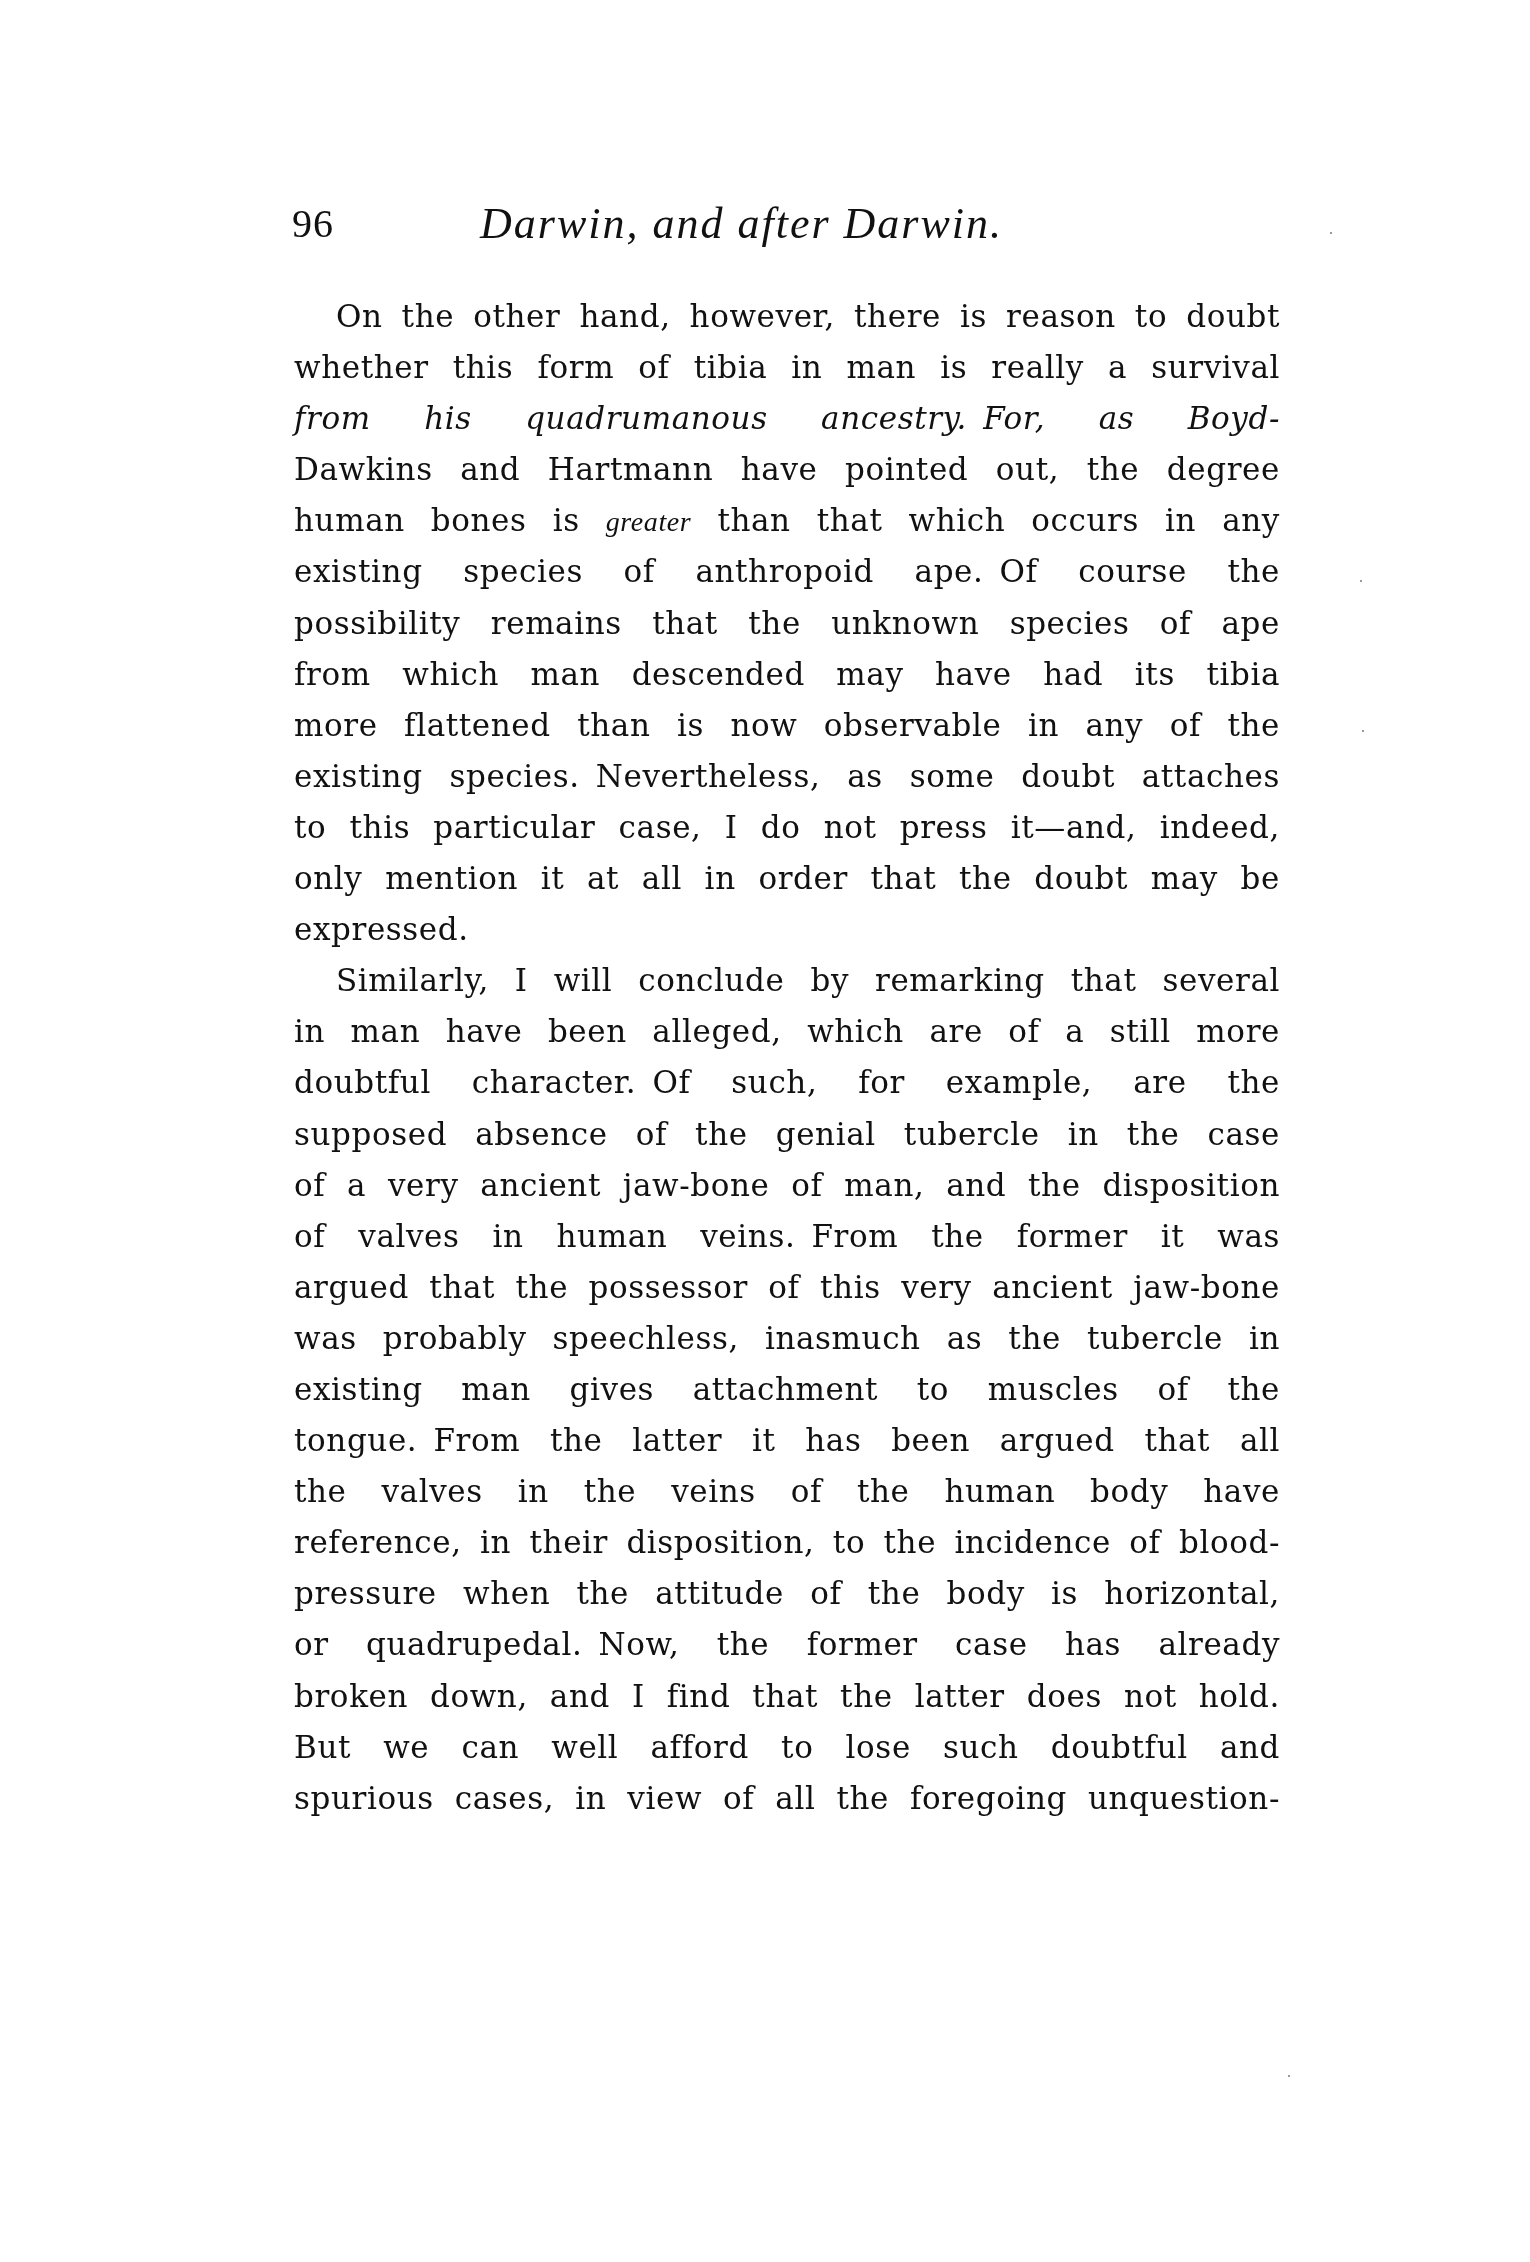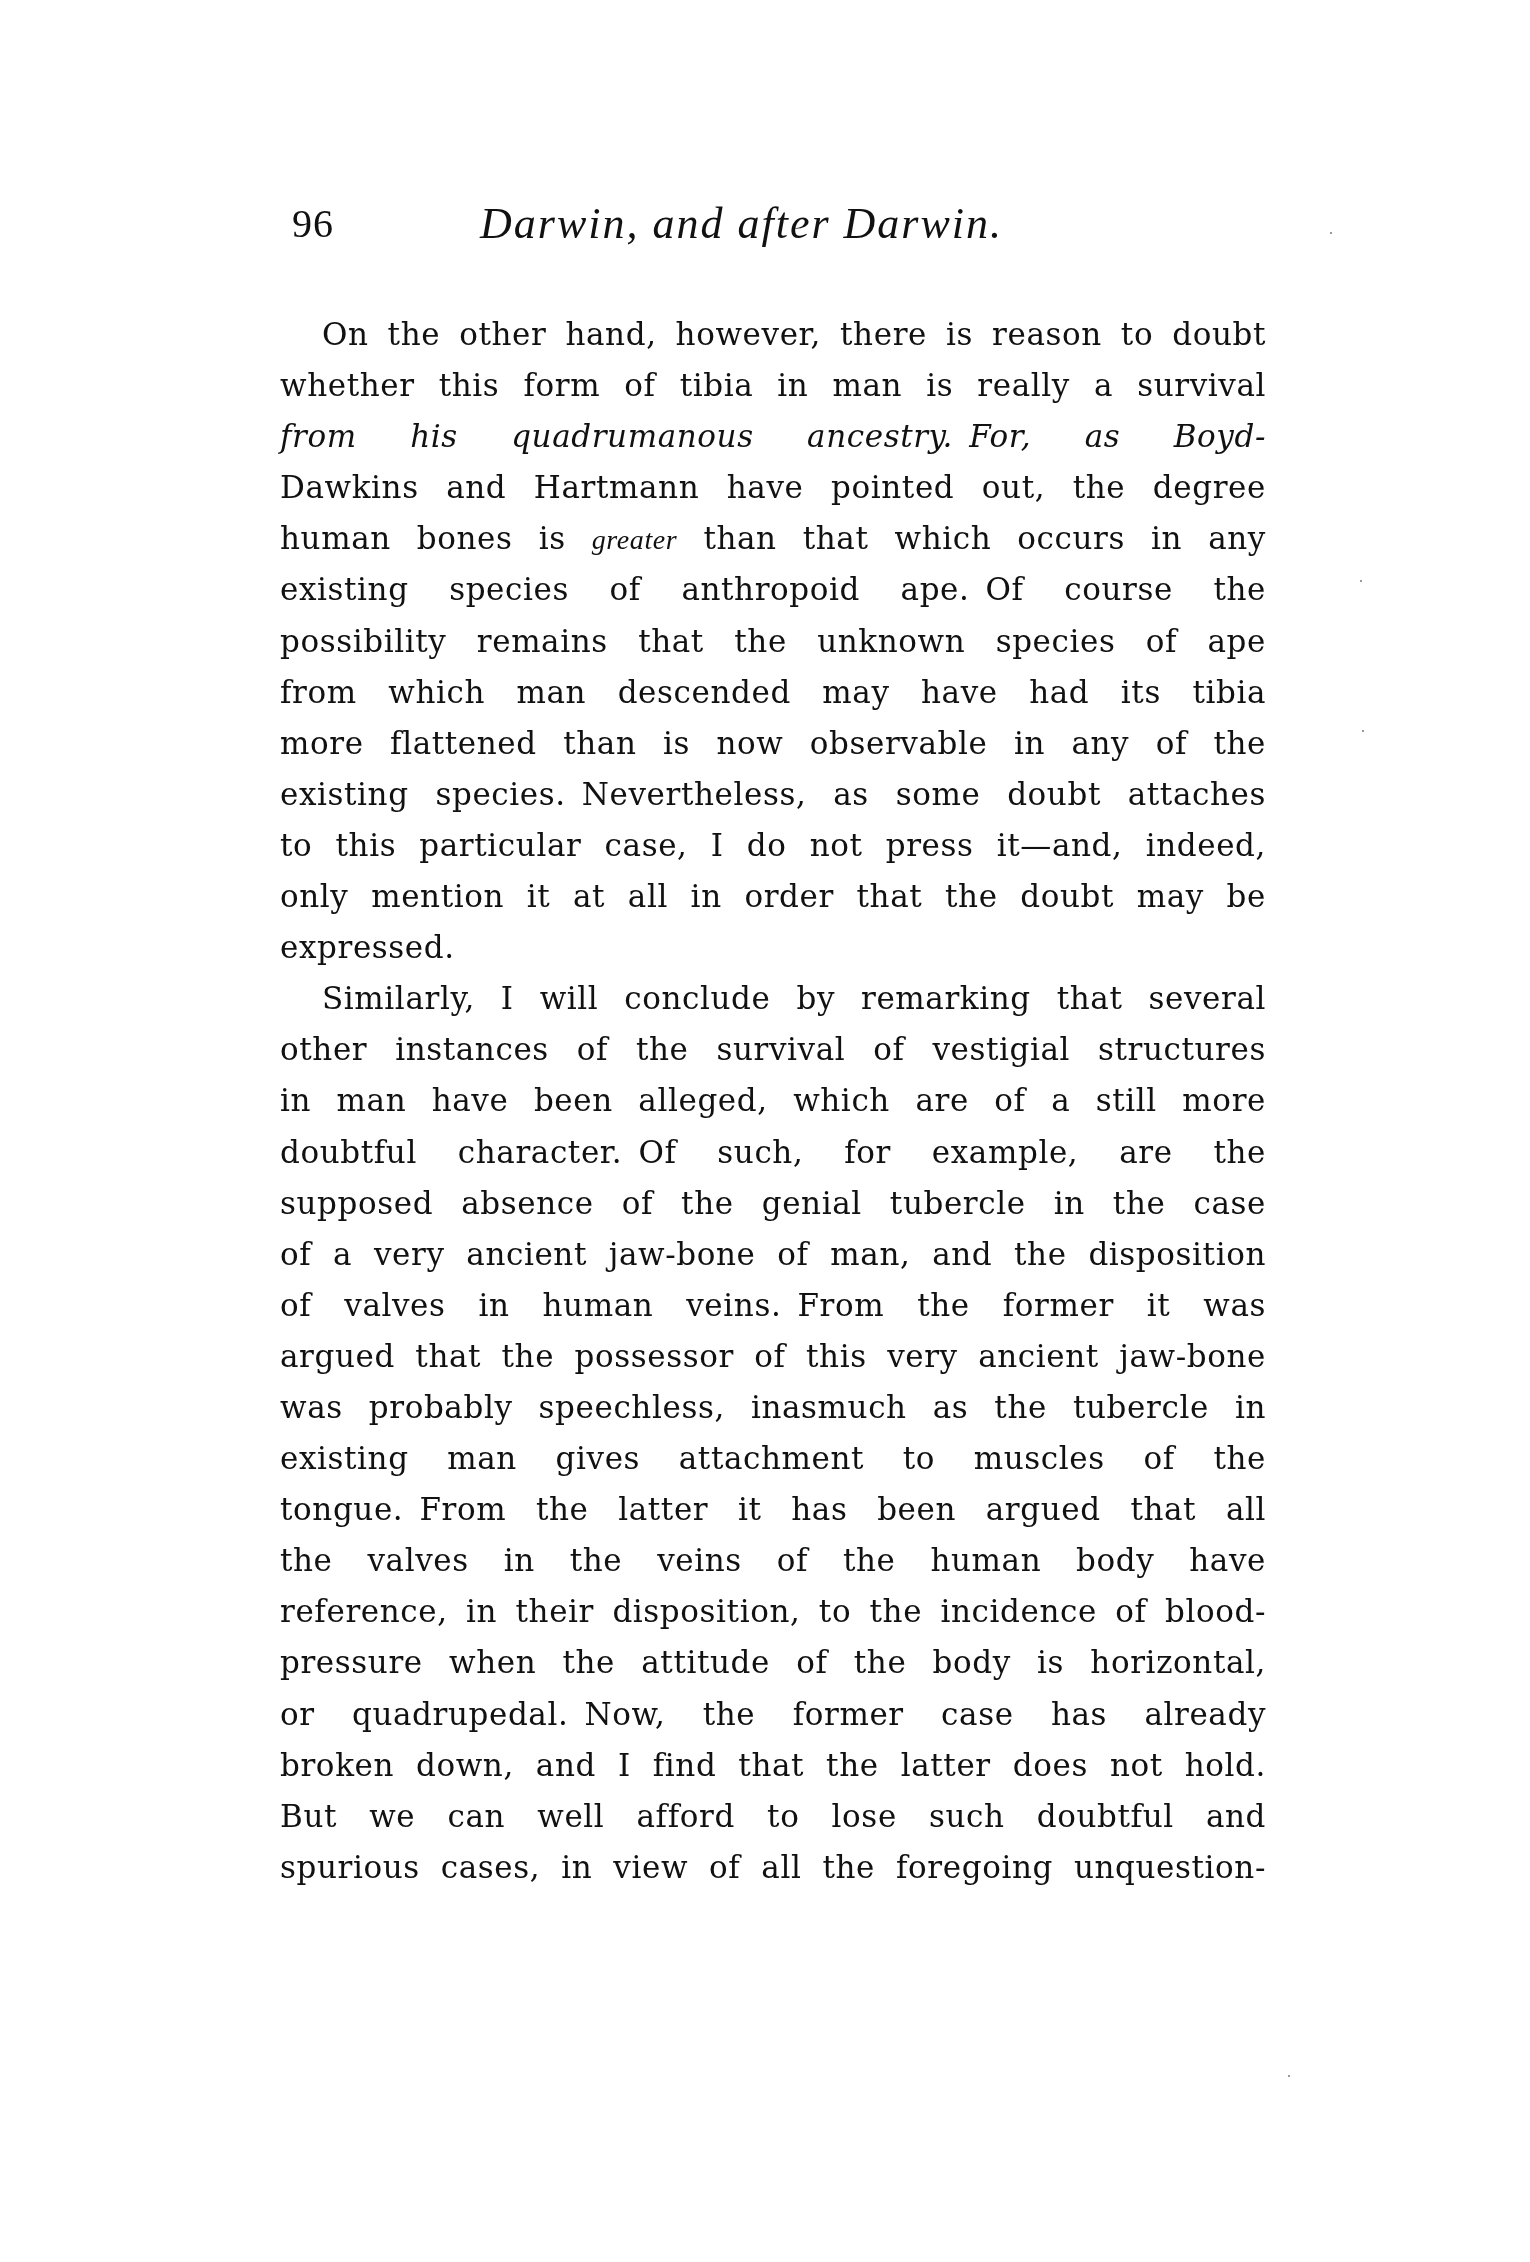--- a/index.html
+++ b/index.html
@@ -44,29 +44,28 @@
       top: 0;
       width: 610px;
       font-size: 44px;
       line-height: 56px;
       font-style: italic;
       letter-spacing: 2px;
       white-space: nowrap;
     }
     .body-text {
       position: absolute;
-      left: 280px;
+      left: 294px;
       top: 291px;
       width: 986px;
       font-family: "DejaVu Serif", "Liberation Serif", serif;
       font-size: 31px;
       line-height: 51.1px;
       letter-spacing: 0.6px;
       word-spacing: 2px;
-      margin-top: 18px;
     }
     .line {
       display: block;
       height: 51.1px;
       white-space: nowrap;
       text-align: justify;
       text-align-last: justify;
       overflow: visible;
     }
     .line.indent {
@@ -108,21 +107,20 @@
         <span class="line">possibility remains that the unknown species of ape</span>
         <span class="line">from which man descended may have had its tibia</span>
         <span class="line">more flattened than is now observable in any of the</span>
         <span class="line" style="white-space: nowrap;">existing species. Nevertheless, as some doubt attaches</span>
         <span class="line">to this particular case, I do not press it—and, indeed,</span>
         <span class="line">only mention it at all in order that the doubt may be</span>
         <span class="line last">expressed.</span>
       </div>
       <div>
         <span class="line indent">Similarly, I will conclude by remarking that several</span>
-        <span class="line">other instances of the survival of vestigial structures</span>
         <span class="line">in man have been alleged, which are of a still more</span>
         <span class="line" style="white-space: nowrap;">doubtful character. Of such, for example, are the</span>
         <span class="line">supposed absence of the genial tubercle in the case</span>
         <span class="line">of a very ancient jaw-bone of man, and the disposition</span>
         <span class="line" style="white-space: nowrap;">of valves in human veins. From the former it was</span>
         <span class="line">argued that the possessor of this very ancient jaw-bone</span>
         <span class="line">was probably speechless, inasmuch as the tubercle in</span>
         <span class="line">existing man gives attachment to muscles of the</span>
         <span class="line" style="white-space: nowrap;">tongue. From the latter it has been argued that all</span>
         <span class="line">the valves in the veins of the human body have</span>

